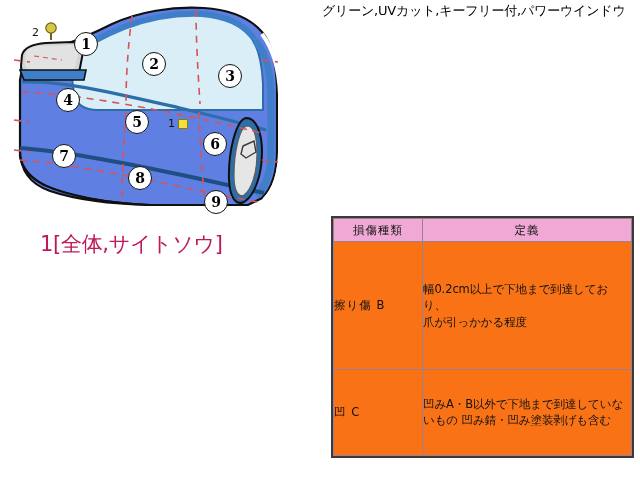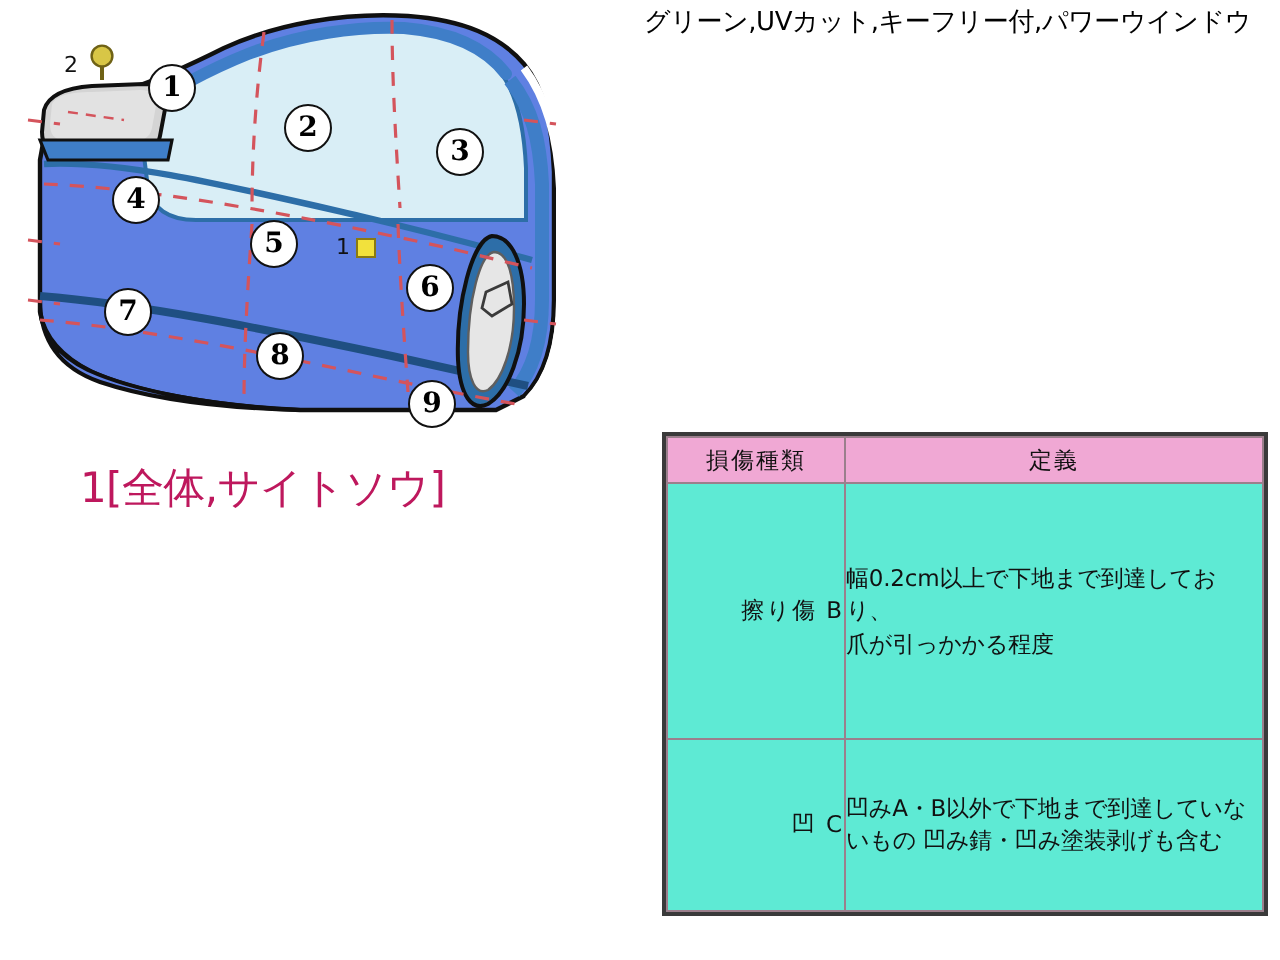--- a/index.html
+++ b/index.html
@@ -59,28 +59,28 @@
     color:#111;
     font-family:"DejaVu Sans","Liberation Sans",sans-serif;
     vertical-align:middle;
   }
   .col-type{width:88px;}
   .hdr{
     background:#f0a8d4;text-align:center;height:22px;
     font-weight:normal;font-size:12px;letter-spacing:1px;
   }
   .cell-type{
-    text-align:right;letter-spacing:1px;font-size:12px;
+    text-align:left;letter-spacing:1px;font-size:12px;
   }
   .cell-def{
     padding:3px 4px 3px 6px;line-height:1.42;
     font-size:11.5px;letter-spacing:-0.1px;
   }
   tr.pink td{background:#f2a8d4;}
-  tr.white td{background:#5eead4;}
+  tr.white td{background:#f97316;}
 
   
   .notes{
     position:absolute;left:4px;top:232px;
     font-size:21px;line-height:1.22;color:#be185d;
     font-family:"DejaVu Sans","Liberation Sans",sans-serif;
     letter-spacing:-0.3px;
     margin-left:36px;
   }
   .notes div{white-space:nowrap;}

